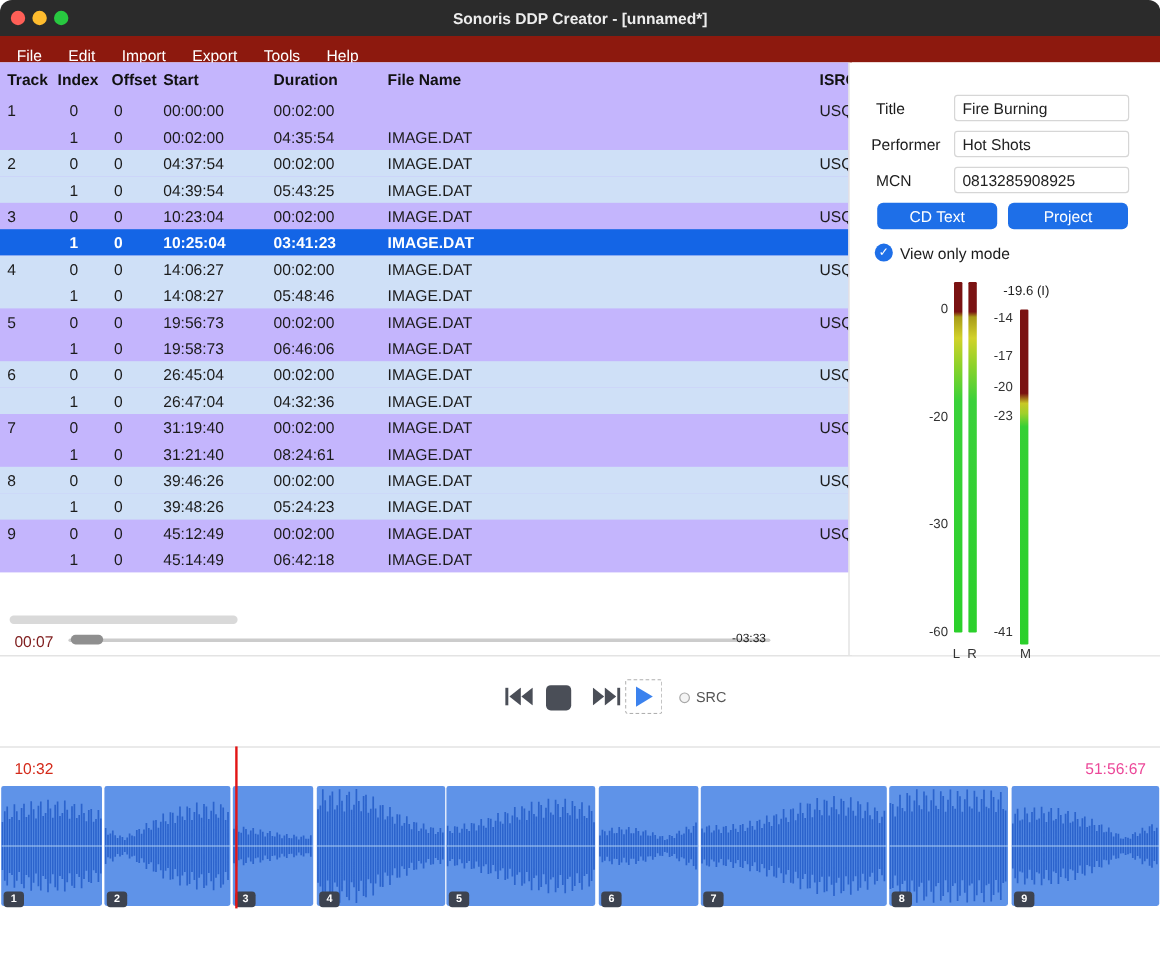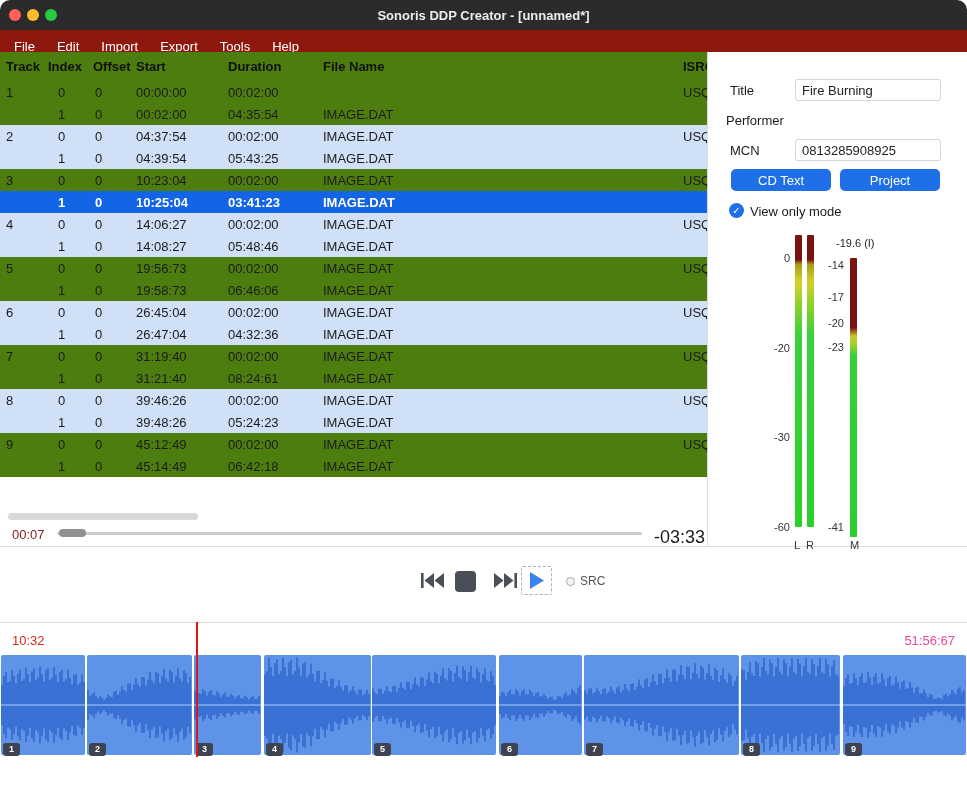--- a/index.html
+++ b/index.html
@@ -14,35 +14,35 @@
   .light { width:12px; height:12px; border-radius:50%; }
   .light.red { background:#ff5f57; }
   .light.yellow { background:#febc2e; }
   .light.green { background:#28c840; }
 
   
   .menubar { position:absolute; top:30px; left:0; width:967px; height:22px; background:#8d190e; display:flex; align-items:stretch; padding-left:3px; }
   .menu-item { color:#ffffff; font-size:13px; padding:16px 11px; display:flex; align-items:center; cursor:default; }
 
   
-  .table { position:absolute; top:52px; left:0; width:707px; height:425px; overflow:hidden; background:#4d7c0f; }
+  .table { position:absolute; top:52px; left:0; width:707px; height:425px; overflow:hidden; background:#c4b5fd; }
   .thead-row, .tr { display:grid; grid-template-columns:48px 45px 43px 92px 95px 360px 1fr; align-items:center; font-size:13px; white-space:nowrap; }
   .thead-row { height:29px; font-weight:bold; color:#111; }
   .tr { height:22px; color:#1b1b1b; }
   .tr.shade { background:#cfe0f7; }
   .tr.selected { background:#1465e6; color:#ffffff; font-weight:bold; }
   .th, .td { overflow:hidden; white-space:nowrap; }
   .th.c0, .td.c0 { padding-left:6px; }
   .td.c1 { padding-left:10px; }
   .td.c2 { padding-left:2px; }
 
   
   .hscroll-thumb { position:absolute; top:513px; left:8px; width:190px; height:7px; background:#d9d9d9; border-radius:4px; }
   .time-elapsed { position:absolute; left:12px; top:527px; font-size:13px; color:#7f1d1d; }
-  .time-remaining { position:absolute; left:610px; top:527px; font-size:18px; color:#1b1b1b;margin-left:44px; }
+  .time-remaining { position:absolute; left:610px; top:527px; font-size:10px; color:#1b1b1b; }
   .seek-track { position:absolute; left:57px; top:532px; width:585px; height:3px; background:#cccccc; border-radius:2px; }
   .seek-thumb { position:absolute; left:59px; top:529px; width:27px; height:8px; background:#8f8f8f; border-radius:4px; }
 
   
   .vdiv { position:absolute; left:707px; top:52px; width:1px; height:494px; background:#dcdcdc; }
   .hdiv1 { position:absolute; left:0; top:546px; width:967px; height:1px; background:#dcdcdc; }
   .hdiv2 { position:absolute; left:0; top:622px; width:967px; height:1px; background:#dcdcdc; }
 
   
   .panel { position:absolute; left:710px; top:52px; width:257px; height:494px; background:#fff; }
@@ -296,20 +296,21 @@
   <span class="time-remaining">-03:33</span>
 
   <div class="vdiv"></div>
   <div class="hdiv1"></div>
   <div class="hdiv2"></div>
 
   <div class="panel">
     <span class="flabel" style="left:20px; top:31px;">Title</span>
     <input style="top: 27px;" value="Fire Burning">
     <span class="flabel" style="left:16px; top:61px;">Performer</span>
+    <input style="top: 57px;" value="Hot Shots">
     <span class="flabel" style="left:20px; top:91px;">MCN</span>
     <input style="top: 87px;" value="0813285908925">
 
     <button class="blue-btn" style="left:21px;">CD Text</button>
     <button class="blue-btn" style="left:130px;">Project</button>
 
     <span class="viewonly-icon">✓</span>
     <span class="viewonly-label">View only mode</span>
 
     <span class="meter-readout">-19.6 (I)</span>

